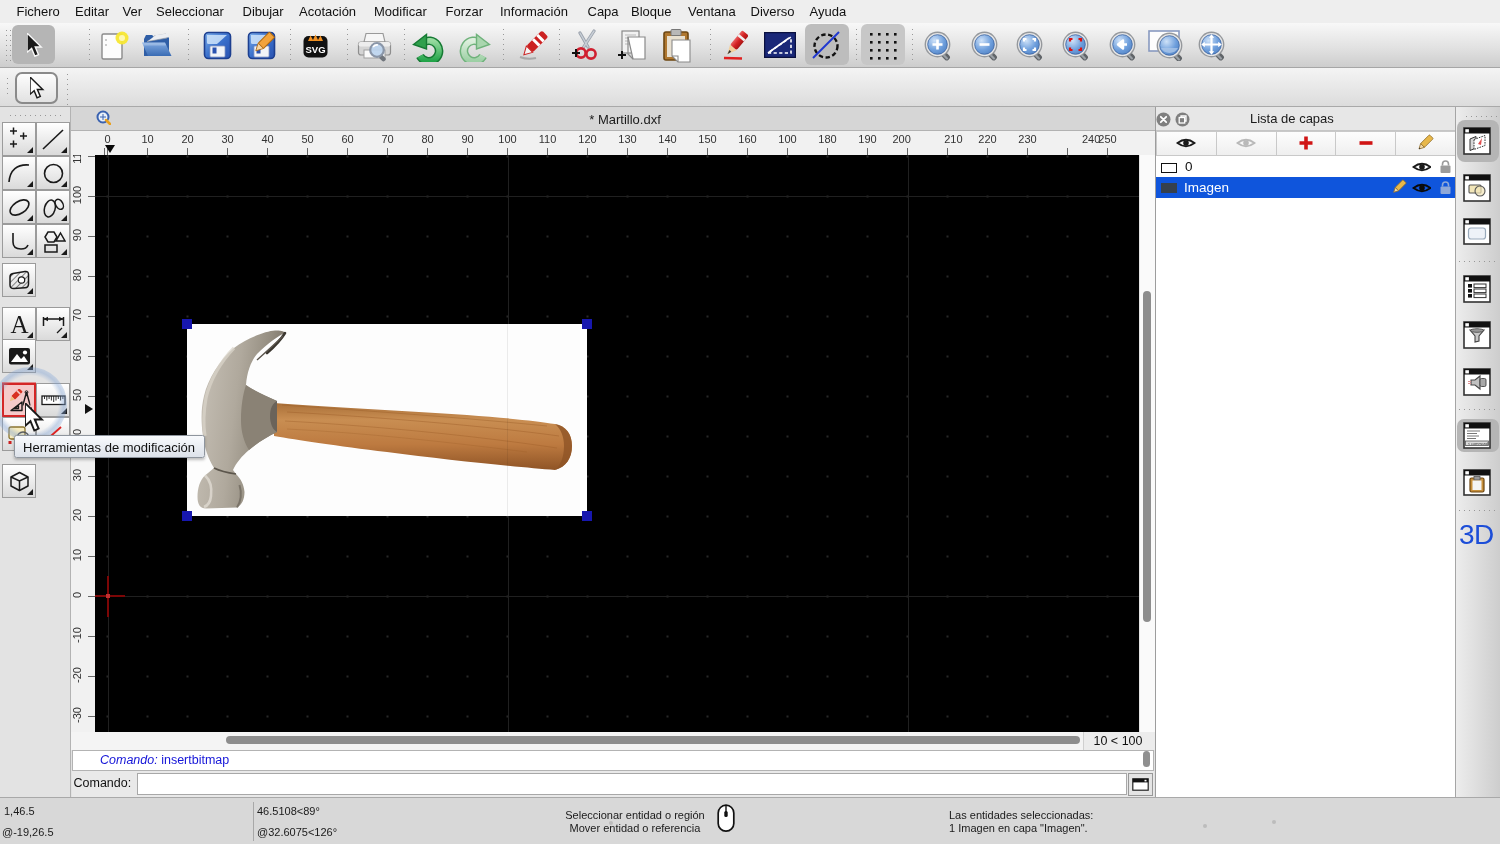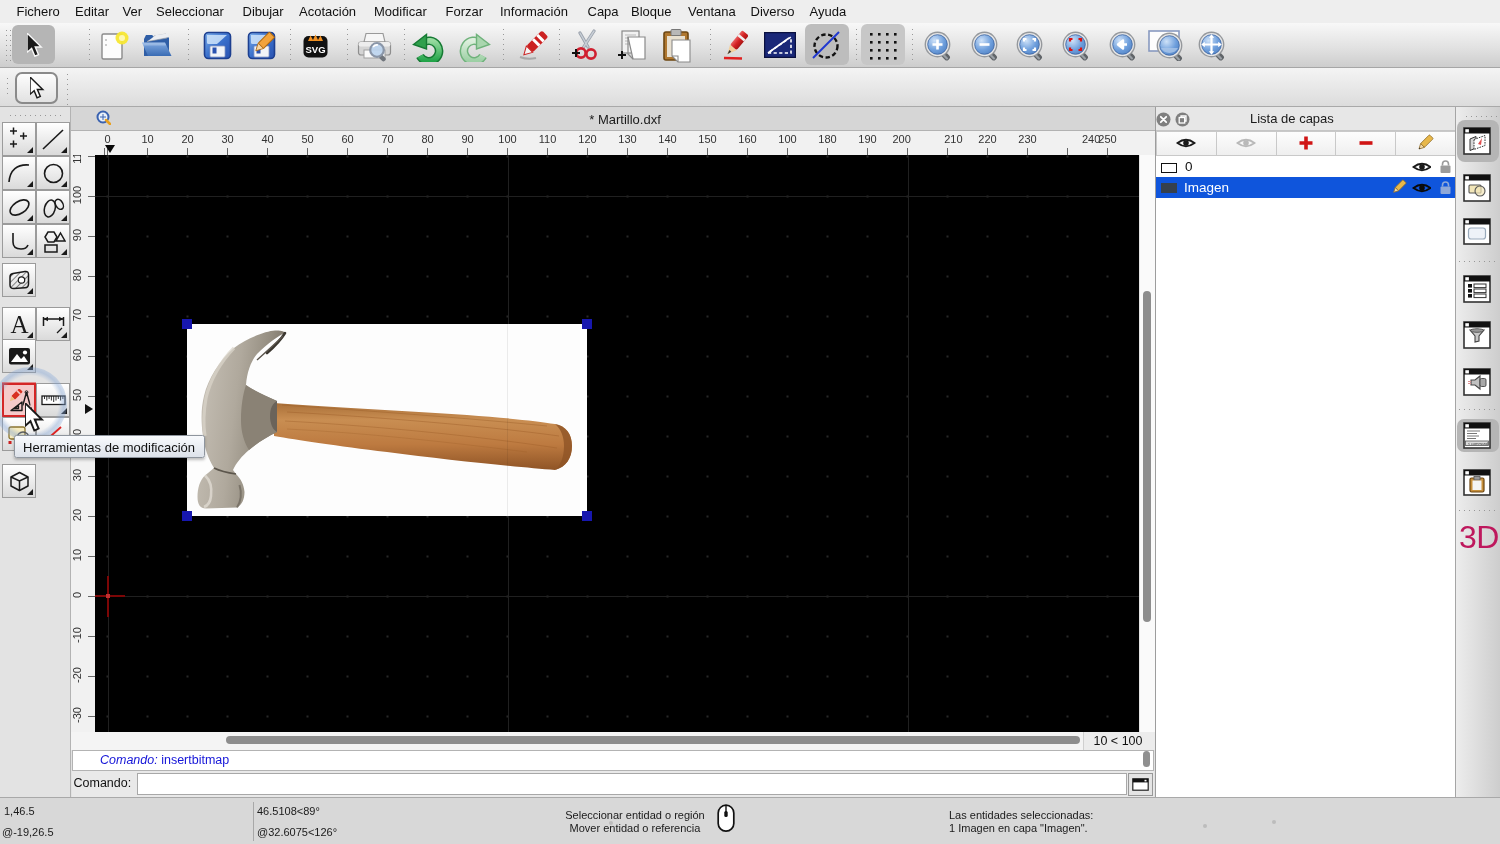--- a/index.html
+++ b/index.html
@@ -744,19 +744,19 @@
     </svg>
 <svg class="ab" style="left:1463px;top:469px" width="28" height="27" viewBox="0 0 28 27">
       <rect x="1" y="1" width="26" height="25" fill="#ffffff" stroke="#333" stroke-width="1.6"></rect>
       <rect x="1" y="1" width="26" height="5.5" fill="#111"></rect>
       <rect x="2.3" y="2.2" width="3.6" height="3.2" fill="#fff"></rect>
       <rect x="7" y="9" width="14" height="14" rx="1.5" fill="#c8913c" stroke="#6d4712" stroke-width="1.2"></rect>
       <rect x="11" y="7.5" width="6" height="3.5" fill="#999" stroke="#555" stroke-width="0.8"></rect>
       <rect x="9.5" y="11.5" width="9" height="9.5" fill="#f4f4f4"></rect>
     </svg>
 <div class="ab hdots" style="left:1457px;top:509px;width:41px"></div>
-<div class="ab" style="left:1459px;top:519px;width:40px;font-size:32px;color:#be185d;letter-spacing:-0.5px;font-weight:400">3D</div>
+<div class="ab" style="left:1459px;top:519px;width:40px;font-size:28px;color:#1d4ed8;letter-spacing:-0.5px;font-weight:400">3D</div>
 <div class="ab" style="left:-7px;top:367px;width:74px;height:74px;border-radius:50%;background:radial-gradient(circle, rgba(140,170,215,0) 54%, rgba(125,160,210,0.42) 64%, rgba(140,172,218,0.30) 73%, rgba(160,188,228,0.15) 83%, rgba(170,195,232,0) 93%);"></div>
 <div class="ab" style="left:2px;top:381.5px;width:34px;height:1.5px;background:rgba(220,60,60,0.55)"></div>
 <div class="ab" style="left:13.5px;top:435px;width:191px;height:23px;background:linear-gradient(#f8fafd,#dde2ea);border:1px solid #8e959e;border-radius:2.5px;box-shadow:0 1.5px 3px rgba(0,0,0,0.25);font-size:13px;color:#111;text-align:center;line-height:23px;box-sizing:border-box">Herramientas de modificación</div>
 <svg class="ab" style="left:25px;top:403px" width="24" height="36" viewBox="0 0 24 36">
       <path d="M0,0 L0,15.5 L3.7,12.3 L6.3,18.6 L9.2,17.3 L6.6,11.2 L11.4,11.2 Z" transform="scale(1.48)" fill="#ffffff" stroke="#1a1a1a" stroke-width="1.3"></path>
     </svg>
 </div>
 </body></html>

